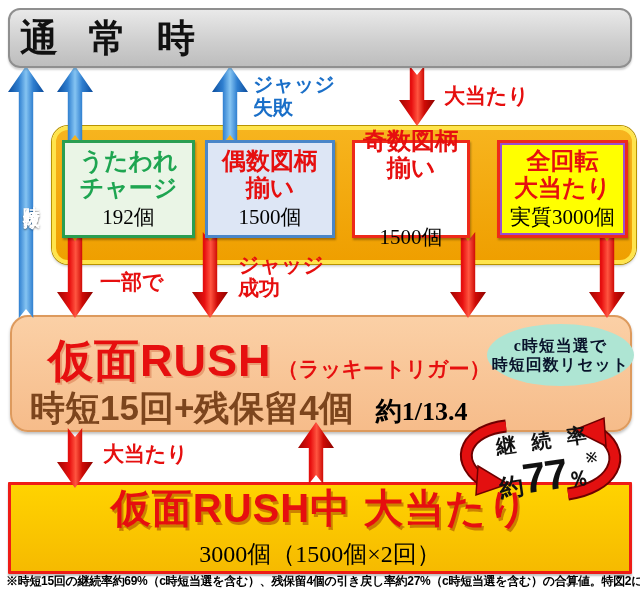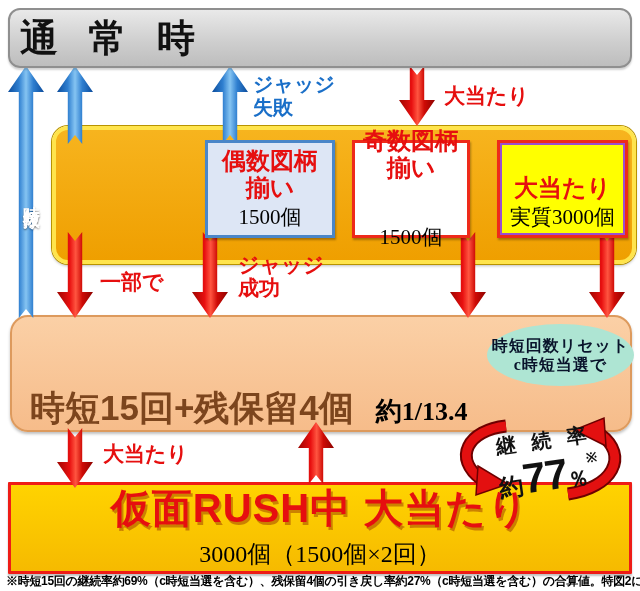--- a/index.html
+++ b/index.html
@@ -104,46 +104,54 @@
   <div class="abs arrow arrow-up arrow-blue" style="left:57px;top:66px;width:36px;height:78px;"></div>
 
   <div class="abs arrow arrow-up arrow-blue" style="left:212px;top:66px;width:36px;height:78px;"></div>
   <div class="abs flow-label blue" style="left:253px;top:73px;"><span>ジャッジ</span><br><span>失敗</span></div>
 
   <div class="abs arrow arrow-down arrow-red" style="left:399px;top:66px;width:36px;height:60px;"></div>
   <div class="abs flow-label red" style="left:444px;top:84px;">大当たり</div>
 
   <div class="abs gold-container"></div>
 
+  <div class="abs outcome-box box1">
+    <div class="outcome-title"><span>うたわれ</span><br><span>チャージ</span></div>
+    <div class="outcome-value">192個</div>
+  </div>
   <div class="abs outcome-box box2">
     <div class="outcome-title"><span>偶数図柄</span><br><span>揃い</span></div>
     <div class="outcome-value">1500個</div>
   </div>
   <div class="abs outcome-box box3">
     <div class="outcome-title"><span>奇数図柄</span><br><span>揃い</span></div>
     <div class="outcome-value">1500個</div>
   </div>
   <div class="abs outcome-box box4">
-    <div class="outcome-title"><br><span>大当たり</span></div>
+    <div class="outcome-title"><span>全回転</span><br><span>大当たり</span></div>
     <div class="outcome-value">実質3000個</div>
   </div>
 
   <div class="abs arrow arrow-down arrow-red" style="left:57px;top:232px;width:36px;height:86px;"></div>
   <div class="abs flow-label red" style="left:100px;top:270px;">一部で</div>
 
   <div class="abs arrow arrow-down arrow-red" style="left:192px;top:232px;width:36px;height:86px;"></div>
   <div class="abs flow-label red" style="left:238px;top:253px;"><span>ジャッジ</span><br><span>成功</span></div>
 
   <div class="abs arrow arrow-down arrow-red" style="left:450px;top:232px;width:36px;height:86px;"></div>
   <div class="abs arrow arrow-down arrow-red" style="left:589px;top:232px;width:36px;height:86px;"></div>
 
   <div class="abs rush-box">
+    <div class="rush-title-row">
+      <span class="rush-title">仮面RUSH</span>
+      <span class="rush-subtitle">（ラッキートリガー）</span>
+    </div>
     <div class="rush-badge">
+      <div>c時短当選で</div>
       <div>時短回数リセット</div>
-      <div>c時短当選で</div>
     </div>
     <div class="rush-stats">
       <span class="rush-stat">時短15回+残保留4個</span>
       <span class="rush-rate">約1/13.4</span>
     </div>
   </div>
 
   <div class="abs arrow arrow-down arrow-red" style="left:57px;top:428px;width:36px;height:60px;"></div>
   <div class="abs flow-label red" style="left:103px;top:442px;">大当たり</div>
 

